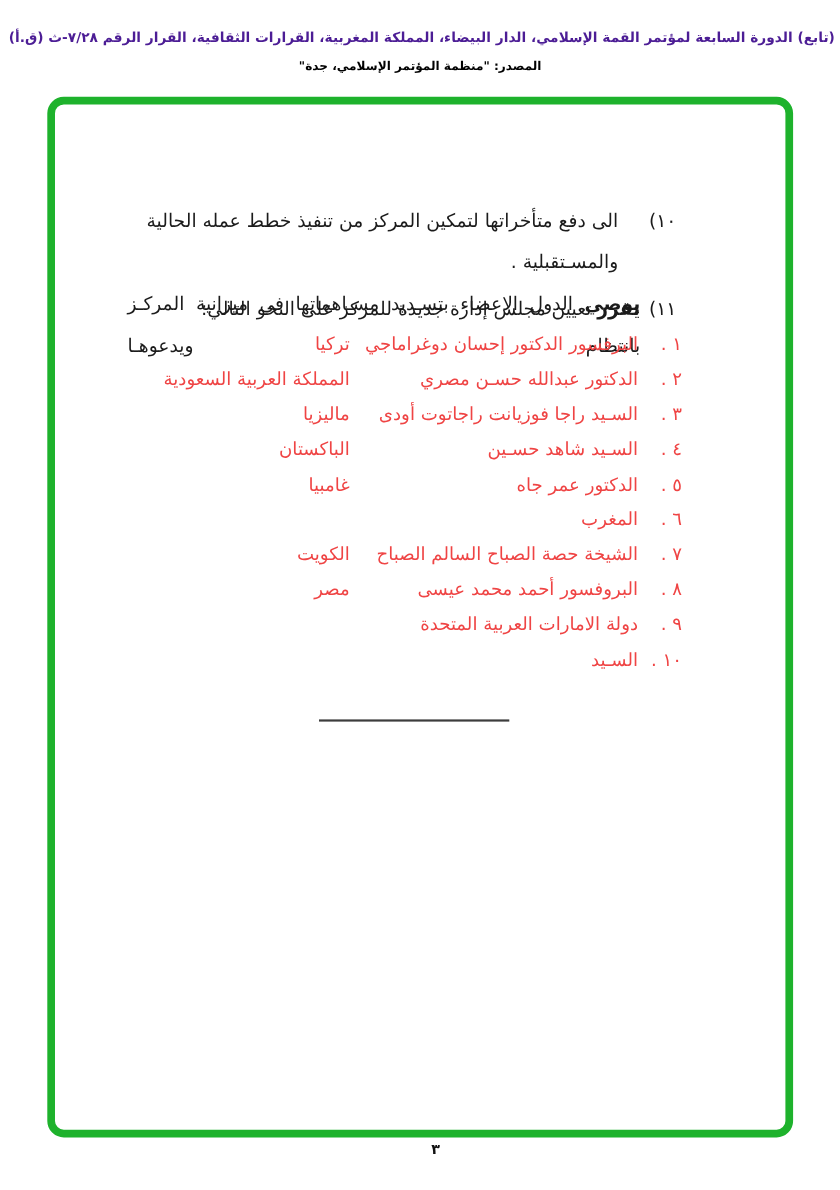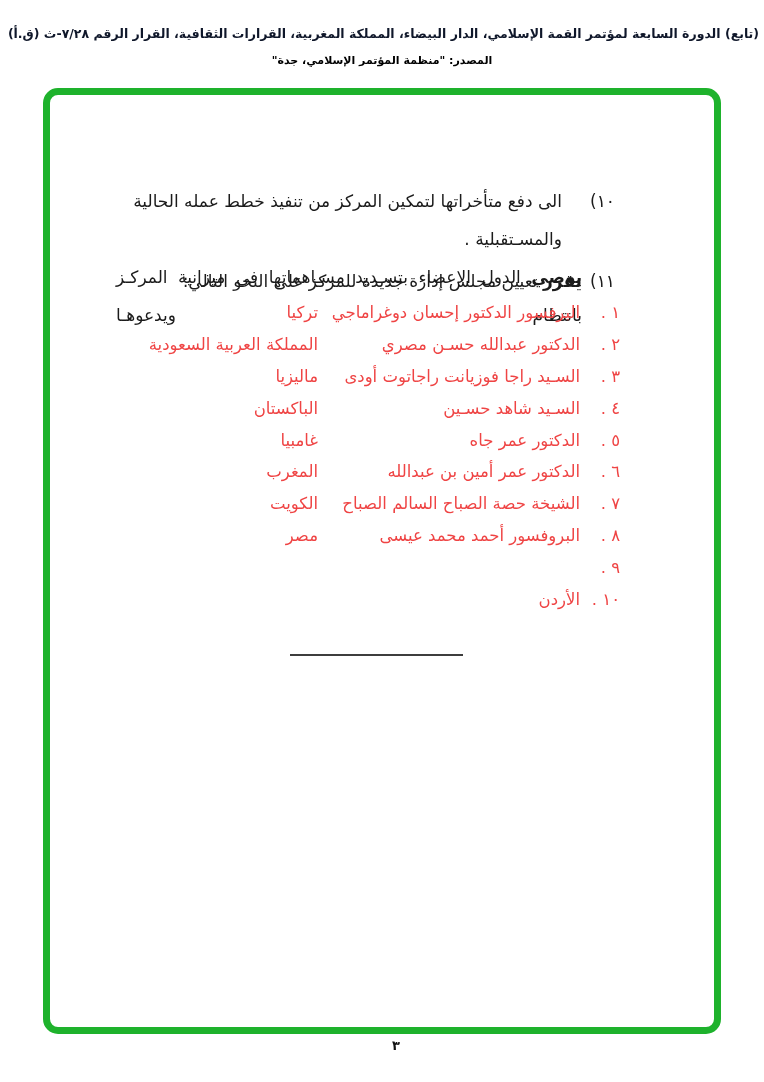--- a/index.html
+++ b/index.html
@@ -5,21 +5,21 @@
   html,body{margin:0;padding:0}
   body{
     width:764px;height:1082px;position:relative;background:#ffffff;
     font-family:"DejaVu Sans",sans-serif;color:#1b1b1b;direction:rtl;overflow:hidden;
   }
   .page{position:absolute;inset:0;background:#fff;overflow:hidden}
 
   
   .hdr1{
     position:absolute;top:25px;left:4px;right:5px;
-    text-align:right;font-size:12.5px;font-weight:bold;color:#0f172a;
+    text-align:right;font-size:12.5px;font-weight:bold;color:#4c1d95;
     white-space:nowrap;line-height:18px;
   }
   .hdr2{
     position:absolute;top:53px;left:0;right:0;
     text-align:center;font-size:11px;font-weight:bold;color:#000;line-height:15px;
   }
 
   
   .frame{
     position:absolute;left:43px;top:88px;width:678px;height:946px;
@@ -100,39 +100,39 @@
         <span class="m-name">السـيد شاهد حسـين</span>
         <span class="m-country">الباكستان</span>
       </div>
       <div class="member-row">
         <span class="m-num">٥ .</span>
         <span class="m-name">الدكتور عمر جاه</span>
         <span class="m-country">غامبيا</span>
       </div>
       <div class="member-row">
         <span class="m-num">٦ .</span>
-        <span class="m-name">الدكتور عمر أمين بن عبدالله</span>
         <span class="m-country">المغرب</span>
       </div>
       <div class="member-row">
         <span class="m-num">٧ .</span>
         <span class="m-name">الشيخة حصة الصباح السالم الصباح</span>
         <span class="m-country">الكويت</span>
       </div>
       <div class="member-row">
         <span class="m-num">٨ .</span>
         <span class="m-name">البروفسور أحمد محمد عيسى</span>
         <span class="m-country">مصر</span>
       </div>
       <div class="member-row">
         <span class="m-num">٩ .</span>
+        <span class="m-country">دولة الامارات العربية المتحدة</span>
       </div>
       <div class="member-row">
         <span class="m-num">١٠ .</span>
-        <span class="m-country">الأردن</span>
+        <span class="m-country">السـيد</span>
       </div>
     </div>
 
   <div class="divider"></div>
 
   <div class="pagenum">٣</div>
 
 </div>
 
 </body></html>

